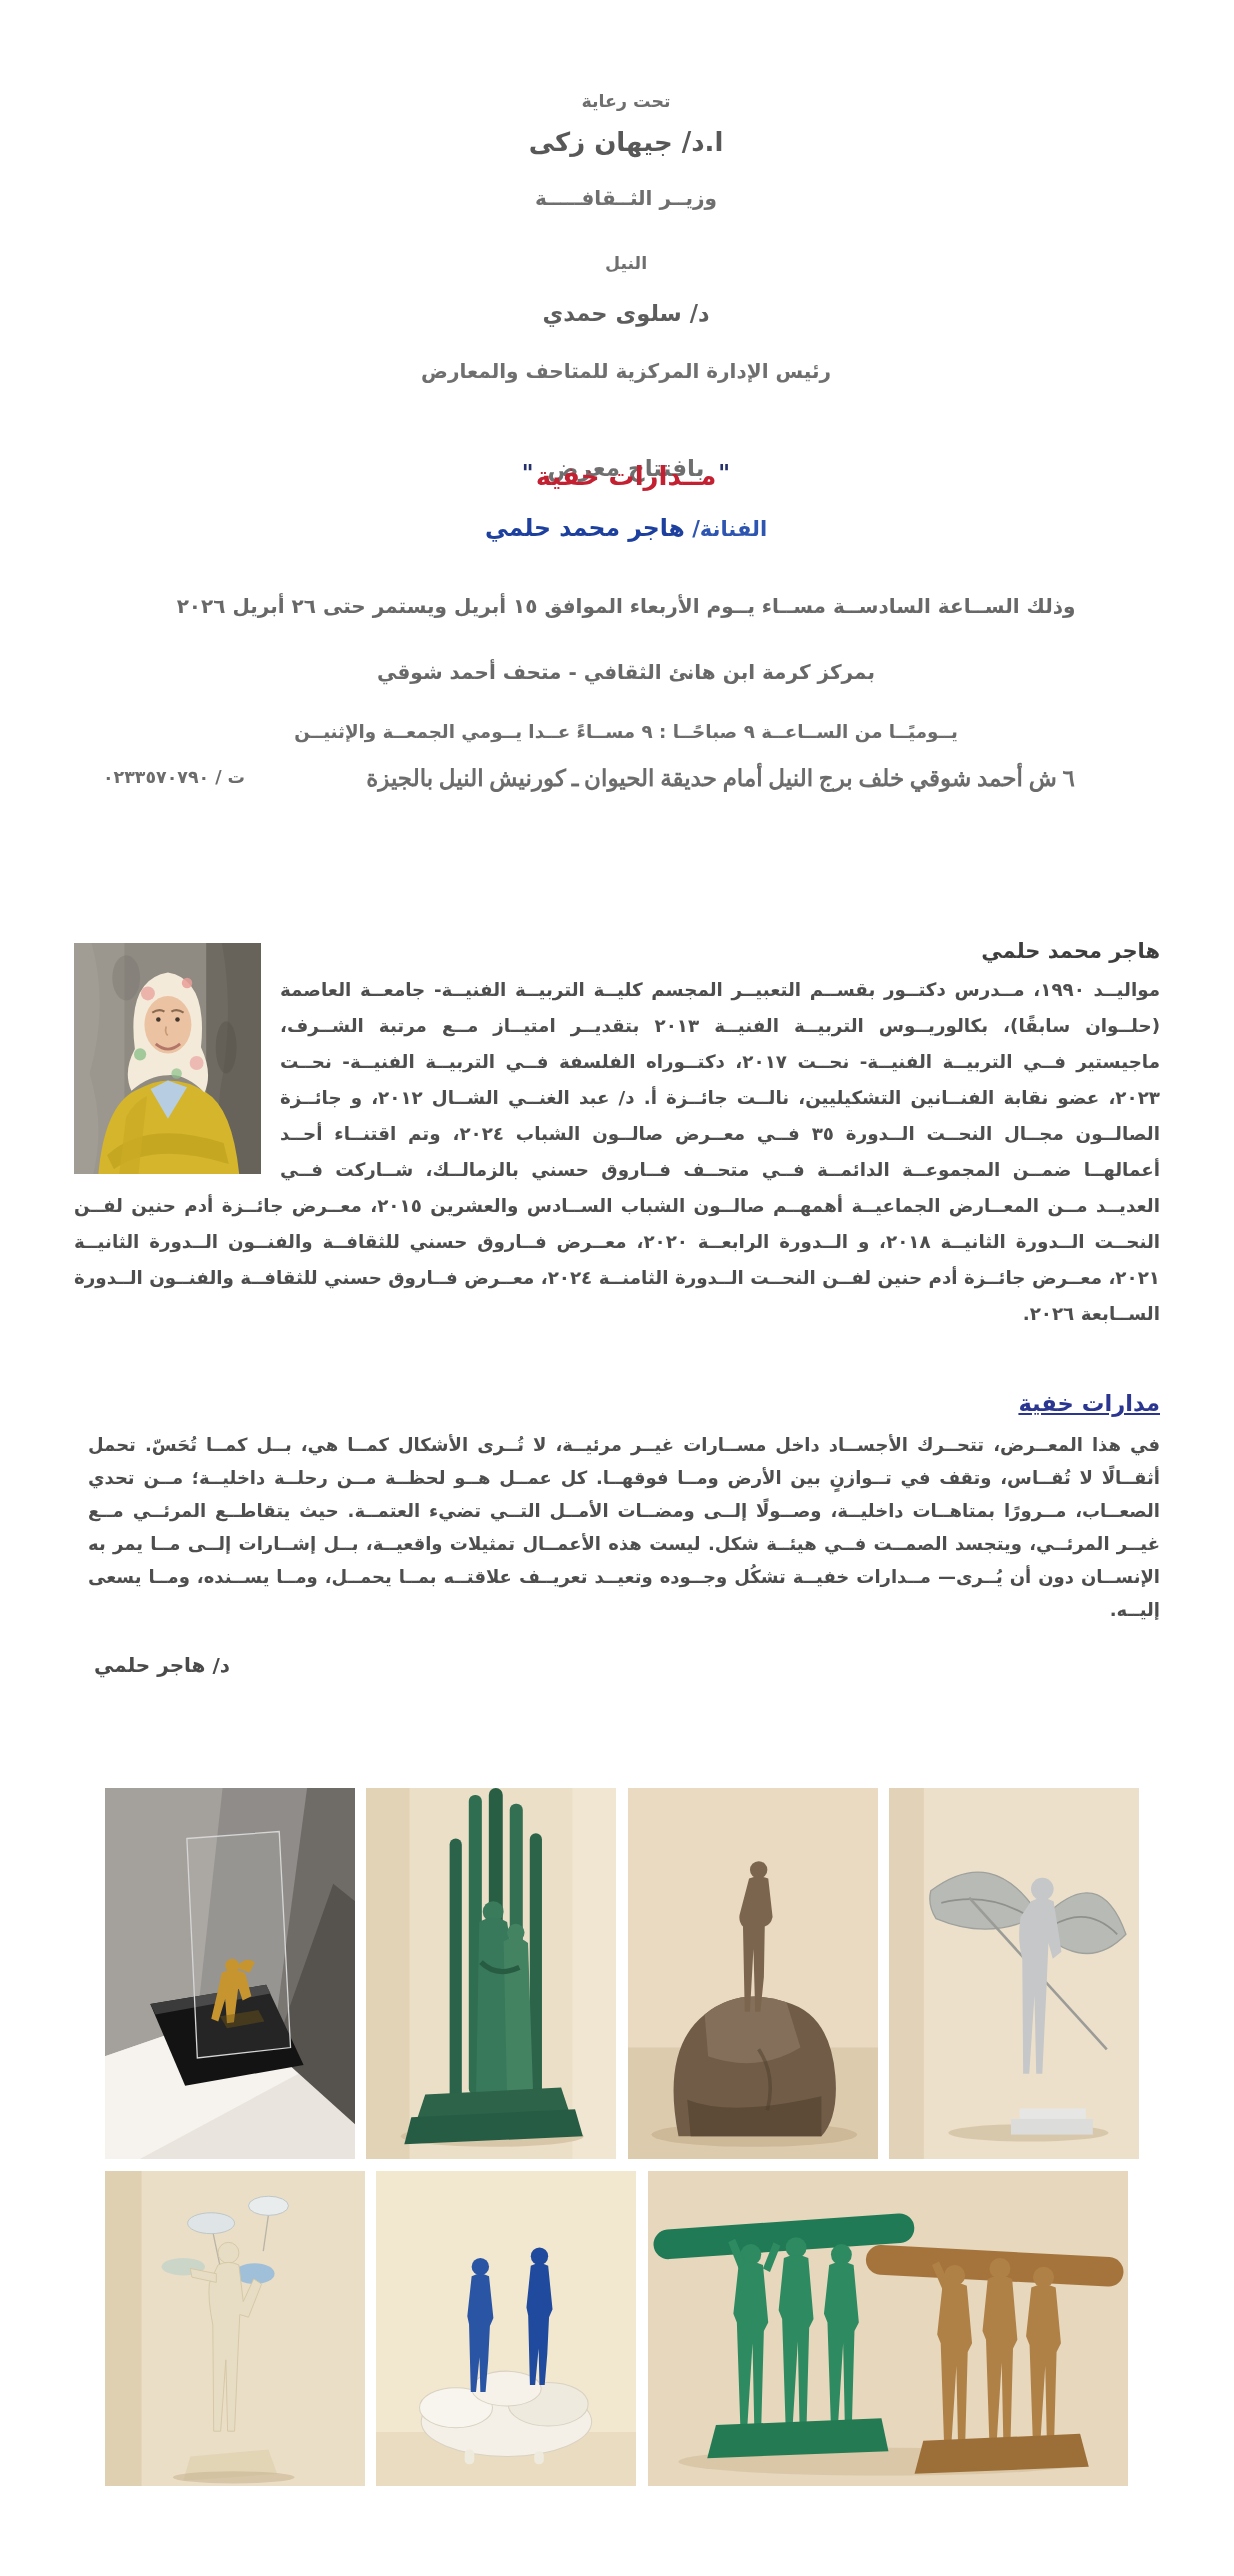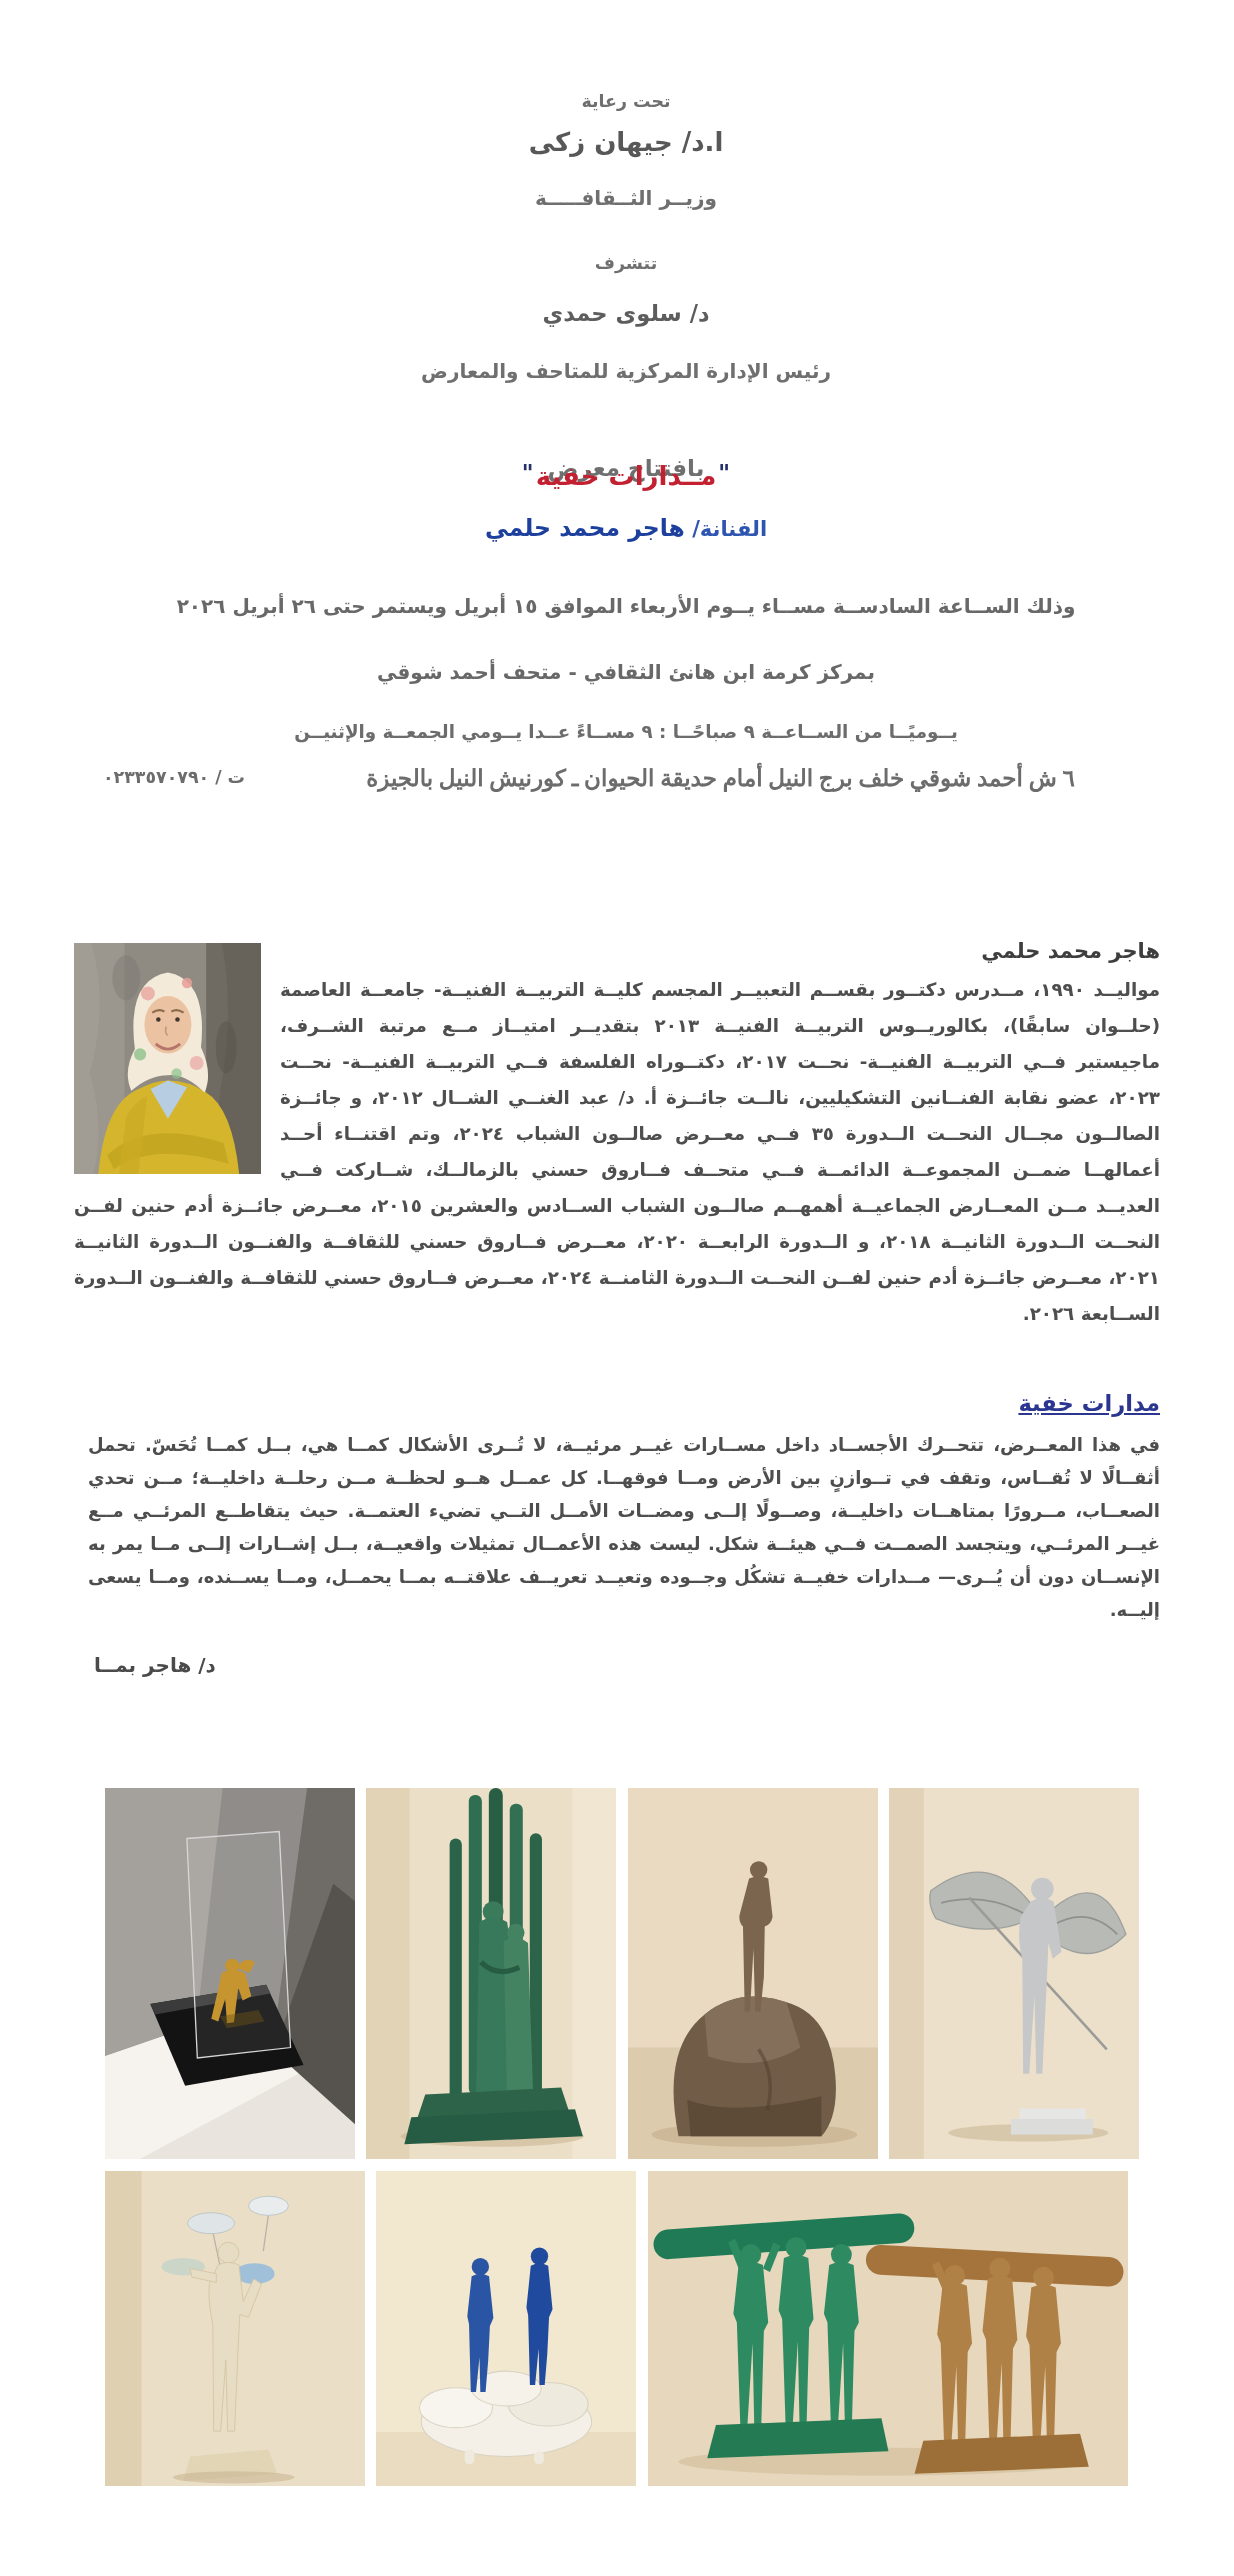--- a/index.html
+++ b/index.html
@@ -46,21 +46,21 @@
   .r2 .ph7{width:480px;height:315px;}
 </style>
 </head>
 <body>
 
 <div class="page">
 
   <div class="cline l-patronage">تحت رعاية</div>
   <div class="cline l-patron">ا.د/ جيهان زكى</div>
   <div class="cline l-patron-title">وزيــر الثــقافـــــة</div>
-  <div class="cline l-honored">تتشرف</div>
+  <div class="cline l-honored">النيل</div>
   <div class="cline l-host">د/ سلوى حمدي</div>
   <div class="cline l-host-title">رئيس الإدارة المركزية للمتاحف والمعارض</div>
   <div class="cline l-opening">بافتتاح معرض</div>
 
   <div class="cline l-extitle">
     <span class="quote">"</span><span class="red">مــدارات خفية</span><span class="quote">"</span>
   </div>
 
   <div class="cline l-artist">
     <span>الفنانة/ </span><span class="artist-name">هاجر محمد حلمي</span>
@@ -102,21 +102,21 @@
       </svg>
     </span>
     <h3 class="bio-title">هاجر محمد  حلمي</h3>
     <p class="bio-text">مواليــد ١٩٩٠، مــدرس دكتــور بقســم التعبيــر المجسم كليــة التربيــة الفنيــة- جامعــة العاصمة (حلــوان سابقًا)، بكالوريــوس التربيــة الفنيــة ٢٠١٣ بتقديــر امتيــاز مــع مرتبة الشــرف، ماجيستير فــي التربيــة الفنيــة- نحــت ٢٠١٧، دكتــوراه الفلسفة فــي التربيــة الفنيــة- نحــت ٢٠٢٣، عضو نقابة الفنــانين التشكيليين، نالــت جائــزة أ. د/ عبد الغنــي الشــال ٢٠١٢، و جائــزة الصالــون مجــال النحــت الــدورة ٣٥ فــي معــرض صالــون الشباب ٢٠٢٤، وتم اقتنــاء أحــد أعمالهــا ضمــن المجموعــة الدائمــة فــي متحــف فــاروق حسني بالزمالــك، شــاركت فــي العديــد مــن المعــارض الجماعيــة أهمهــم صالــون الشباب الســادس والعشرين ٢٠١٥، معــرض جائــزة أدم حنين لفــن النحــت الــدورة الثانيــة ٢٠١٨، و الــدورة الرابعــة ٢٠٢٠، معــرض فــاروق حسني للثقافــة والفنــون الــدورة الثانيــة ٢٠٢١، معــرض جائــزة أدم حنين لفــن النحــت الــدورة الثامنــة ٢٠٢٤، معــرض فــاروق حسني للثقافــة والفنــون الــدورة الســابعة ٢٠٢٦.</p>
   </section>
 
   <section class="orbits">
     <h3 class="orbits-title">مدارات خفية</h3>
     <p class="orbits-text">في هذا المعــرض، تتحــرك الأجســاد داخل مســارات غيــر مرئيــة، لا تُــرى الأشكال كمــا هي، بــل كمــا تُحَسّ. تحمل أثقــالًا لا تُقــاس، وتقف في تــوازنٍ بين الأرض ومــا فوقهــا. كل عمــل هــو لحظــة مــن رحلــة داخليــة؛ مــن تحدي الصعــاب، مــرورًا بمتاهــات داخليــة، وصــولًا إلــى ومضــات الأمــل التــي تضيء العتمــة. حيث يتقاطــع المرئــي مــع غيــر المرئــي، ويتجسد الصمــت فــي هيئــة شكل. ليست هذه الأعمــال تمثيلات واقعيــة، بــل إشــارات إلــى مــا يمر به الإنســان دون أن يُــرى— مــدارات خفيــة تشكُل وجــوده وتعيــد تعريــف علاقتــه بمــا يحمــل، ومــا يســنده، ومــا يسعى إليــه.</p>
   </section>
-  <div class="signature">د/ هاجر بمــا</div>
+  <div class="signature">د/ هاجر حلمي</div>
 
   <section class="gallery">
     <div class="grow r1">
 
       <div class="ph">
         <svg viewBox="0 0 287 426" preserveAspectRatio="none">
           <rect width="287" height="426" fill="#8f8c89"></rect>
           <polygon points="0,0 135,0 88,426 0,426" fill="#a4a19d"></polygon>
           <polygon points="287,0 287,426 175,426 232,0" fill="#6f6c68"></polygon>
           <polygon points="287,130 287,426 150,426 262,110" fill="#56534e"></polygon>

